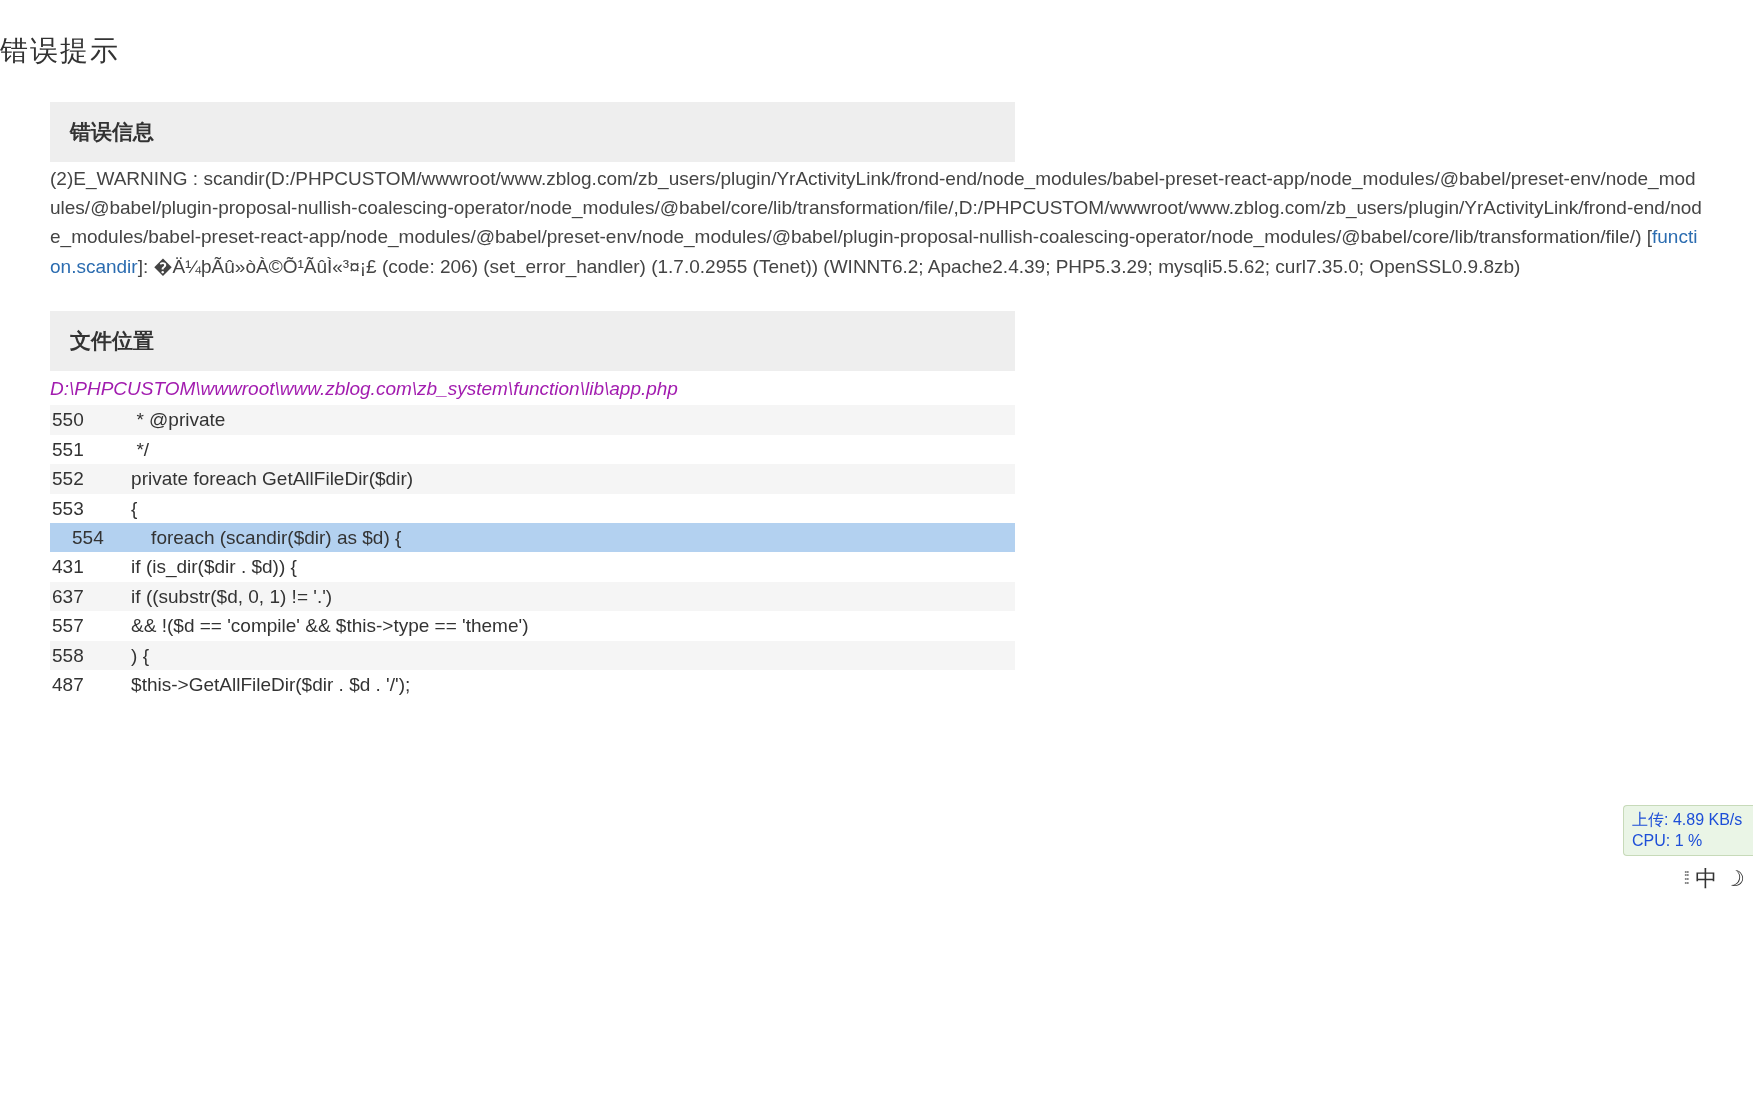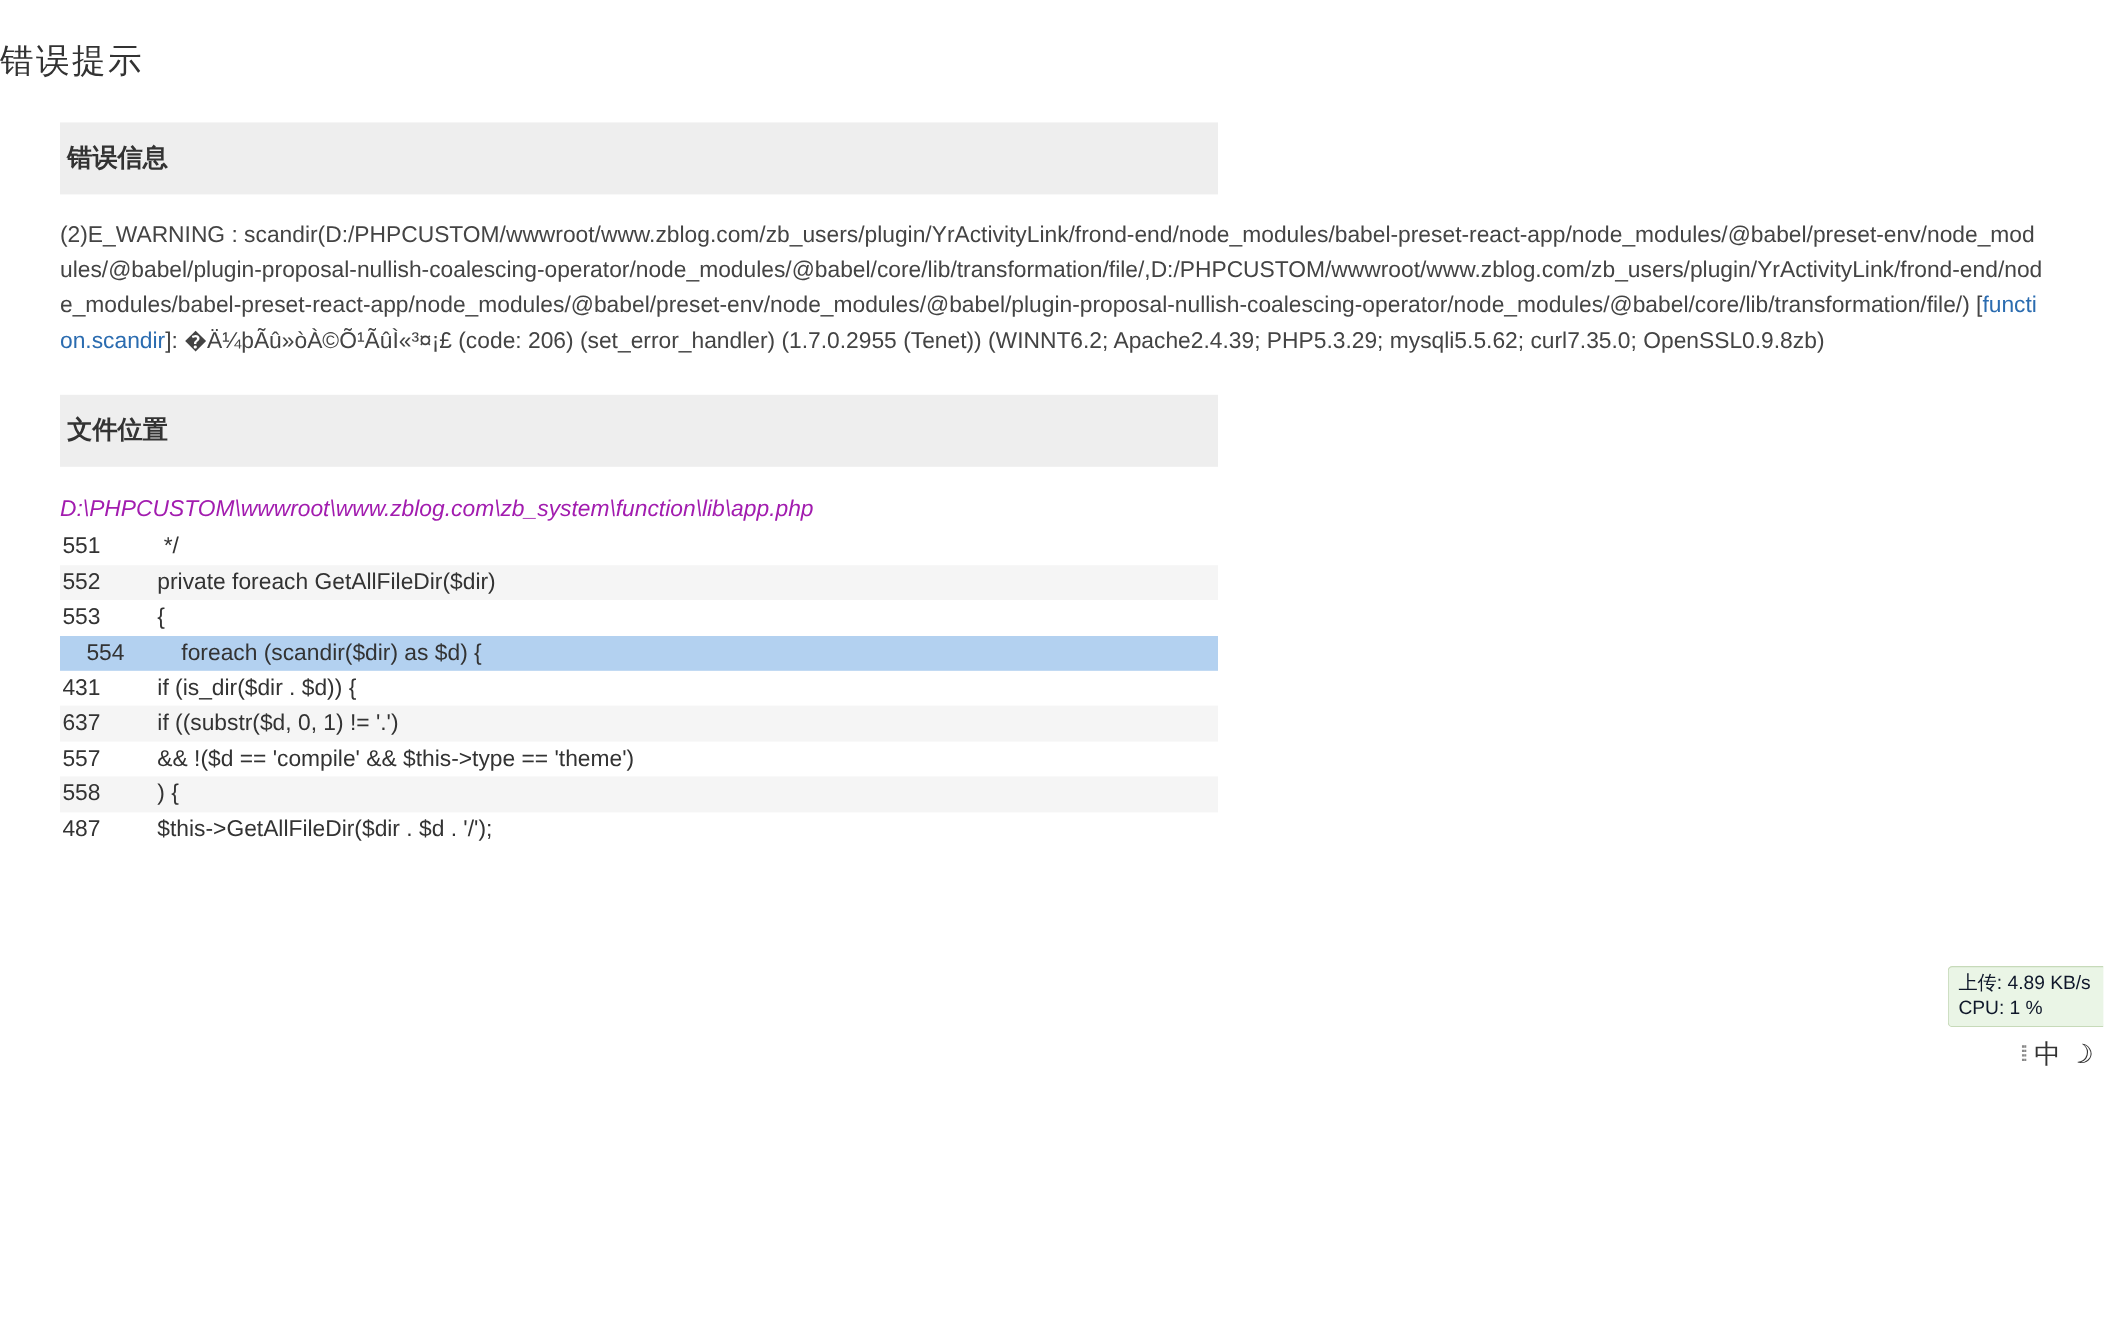--- a/index.html
+++ b/index.html
@@ -20,25 +20,24 @@
       color: #333333;
       font-weight: 400;
       padding: 30px 0 30px 0;
       letter-spacing: 2px;
     }
     .container {
       margin: 0 50px;
     }
     .section-header {
       background: #eeeeee;
-      padding: 14px 6px;
+      padding: 14px 20px;
       font-size: 21px;
       font-weight: bold;
       color: #333333;
-      margin-bottom: 18px;
       max-width: 965px;
     }
     .error-message {
       color: #444444;
       font-size: 19px;
       line-height: 1.55;
       padding: 2px 0 30px 0;
       word-break: break-all;
     }
     .error-message a {
@@ -82,21 +81,21 @@
     .statusbar {
       position: fixed;
       right: 0;
       bottom: 250px;
       background: #eaf5e6;
       border: 1px solid #c7dab9;
       border-right: none;
       border-radius: 4px 0 0 4px;
       padding: 3px 8px 3px 8px;
       font-size: 16px;
-      color: #0f172a;
+      color: #1d4ed8;
       line-height: 1.35;
       min-width: 130px;
     }
     .ime-bar {
       position: fixed;
       right: 0;
       bottom: 210px;
       display: flex;
       align-items: center;
       gap: 8px;
@@ -126,20 +125,24 @@
 
   <div class="error-message">
     <span>(2)E_WARNING : scandir(D:/PHPCUSTOM/wwwroot/www.zblog.com/zb_users/plugin/YrActivityLink/frond-end/node_modules/babel-preset-react-app/node_modules/@babel/preset-env/node_modules/@babel/plugin-proposal-nullish-coalescing-operator/node_modules/@babel/core/lib/transformation/file/,D:/PHPCUSTOM/wwwroot/www.zblog.com/zb_users/plugin/YrActivityLink/frond-end/node_modules/babel-preset-react-app/node_modules/@babel/preset-env/node_modules/@babel/plugin-proposal-nullish-coalescing-operator/node_modules/@babel/core/lib/transformation/file/) [</span><a href="#">function.scandir</a><span>]: �Ä¼þÃû»òÀ©Õ¹ÃûÌ«³¤¡£ (code: 206) (set_error_handler) (1.7.0.2955 (Tenet)) (WINNT6.2; Apache2.4.39; PHP5.3.29; mysqli5.5.62; curl7.35.0; OpenSSL0.9.8zb)</span>
   </div>
 
   <div class="section-header">文件位置</div>
 
   <div class="file-path">D:\PHPCUSTOM\wwwroot\www.zblog.com\zb_system\function\lib\app.php</div>
 
   <div class="code-block" id="code-block">
+      <div class="code-row even">
+        <div class="line-number">550</div>
+        <div class="code-content">     * @private</div>
+      </div>
       <div class="code-row">
         <div class="line-number">551</div>
         <div class="code-content">     */</div>
       </div>
       <div class="code-row even">
         <div class="line-number">552</div>
         <div class="code-content">    private foreach GetAllFileDir($dir)</div>
       </div>
       <div class="code-row">
         <div class="line-number">553</div>

